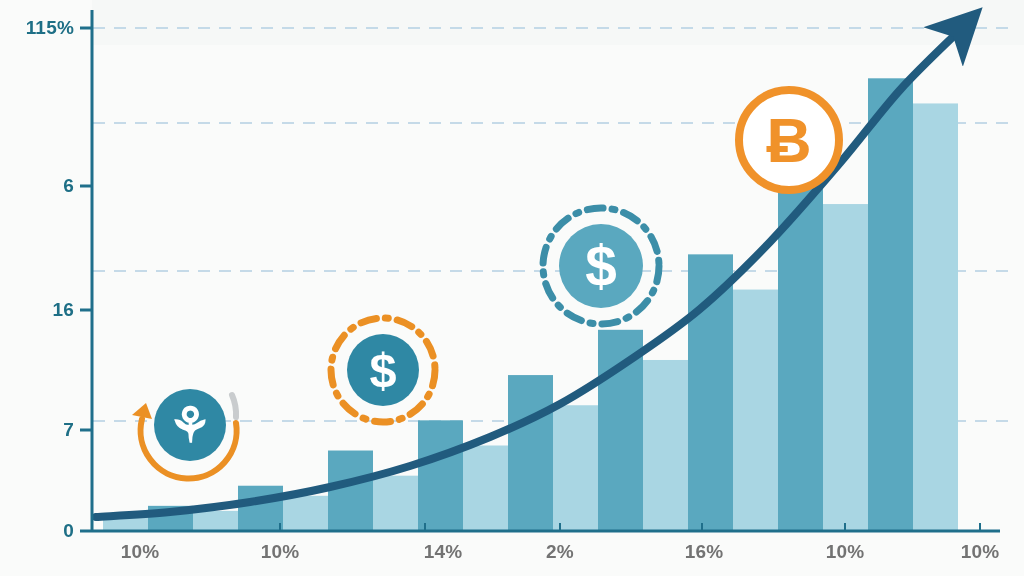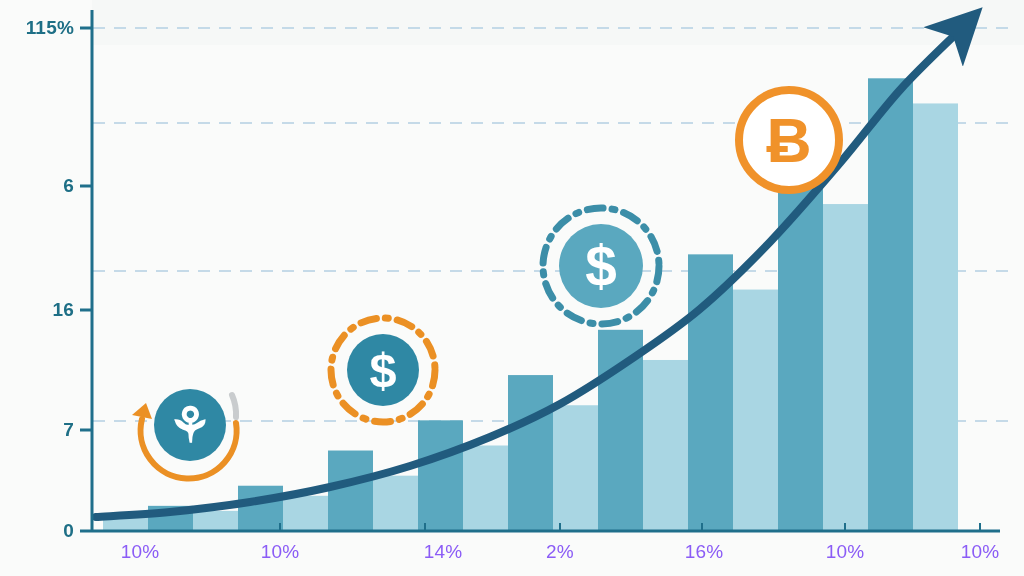--- a/index.html
+++ b/index.html
@@ -32,22 +32,22 @@
     font-weight:700;
     color:#1e6f86;
     letter-spacing:.2px;
     text-align:right;
     white-space:nowrap;
     transform:translateY(-50%);
   }
   .xtick-label{
     position:absolute;
     font-size:19px;
-    font-weight:400;
-    color:#8b5cf6;
+    font-weight:700;
+    color:#737373;
     letter-spacing:.2px;
     white-space:nowrap;
     transform:translateX(-50%);
   }
 </style>
 </head>
 <body>
 
 <div id="stage">
 

